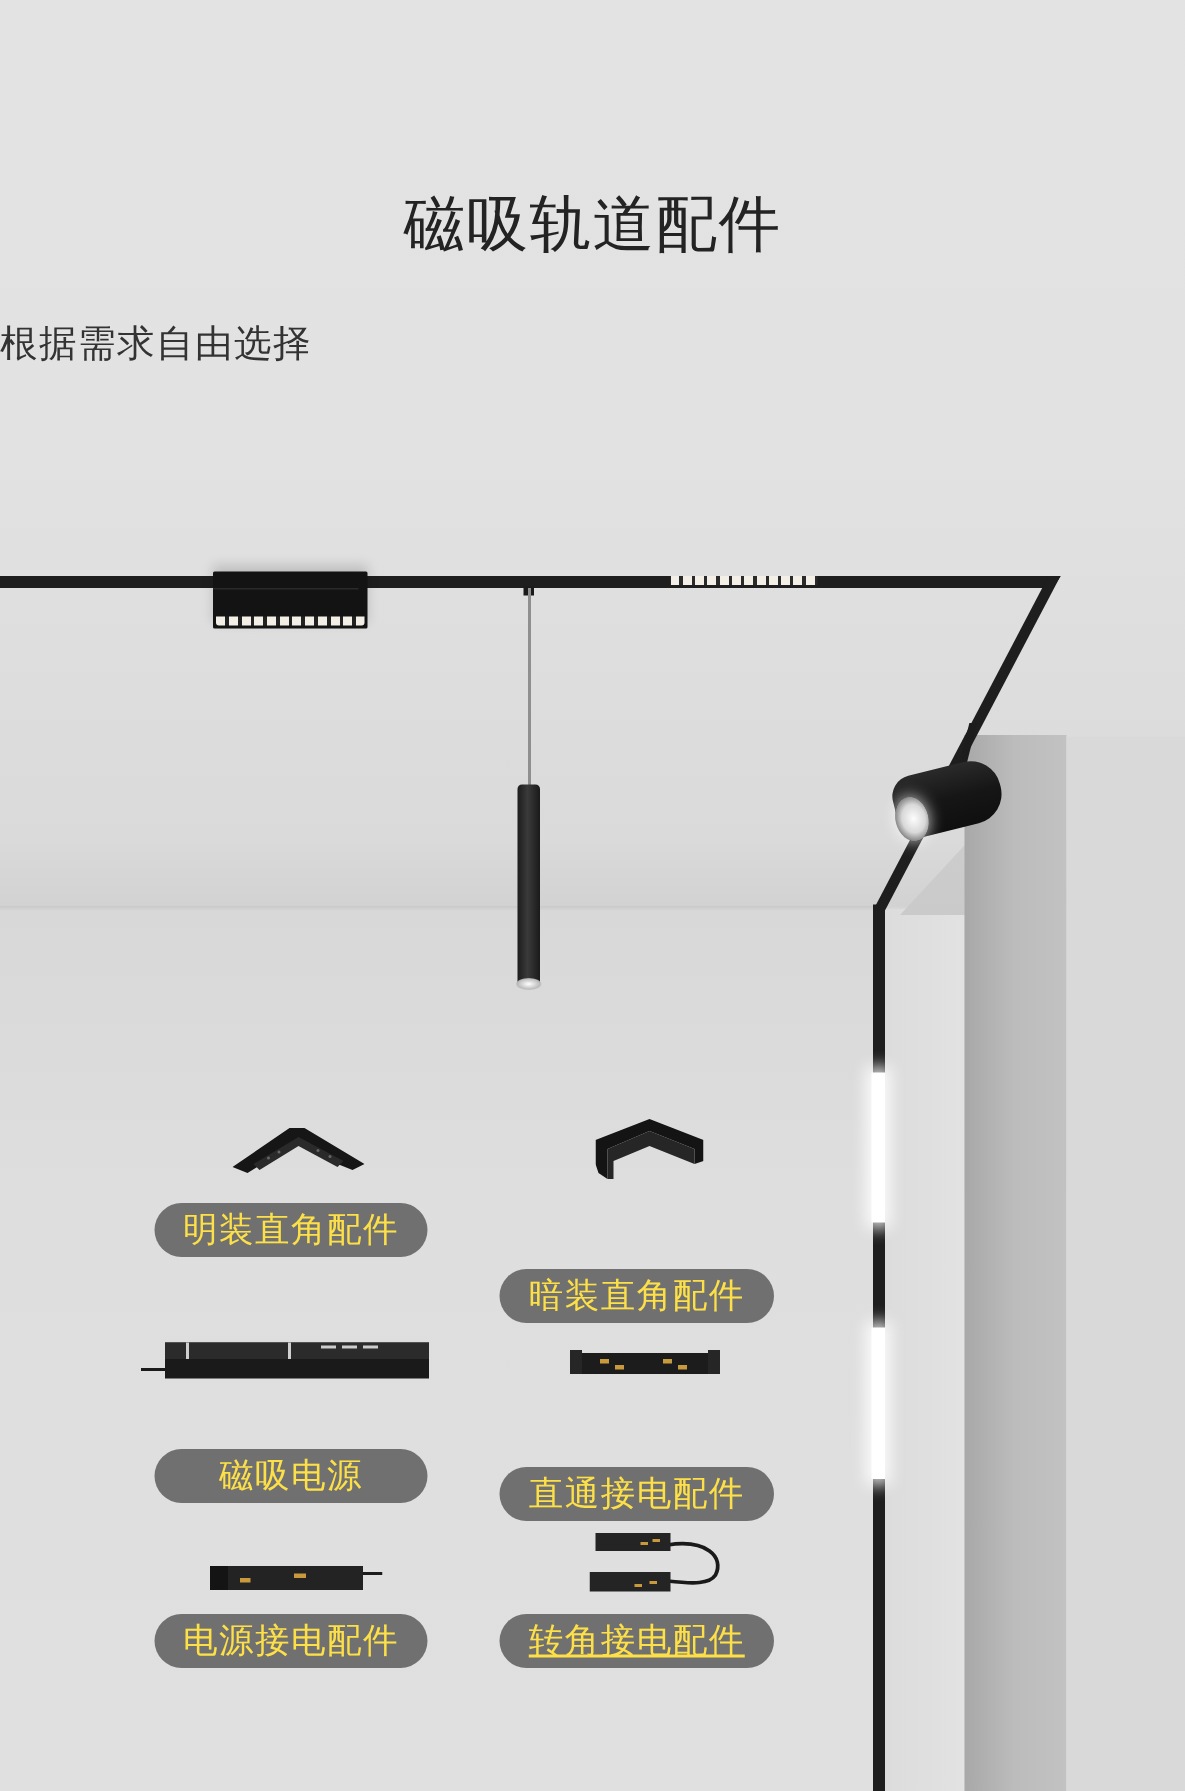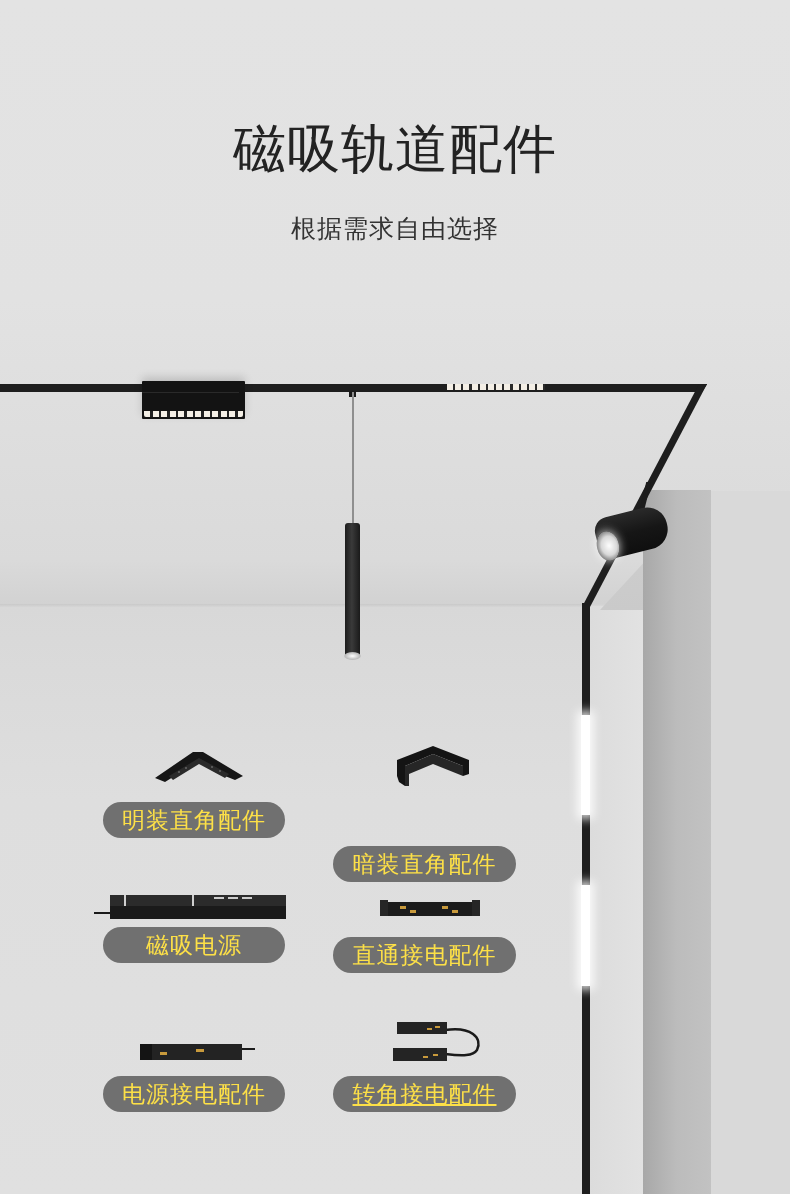--- a/index.html
+++ b/index.html
@@ -1,20 +1,20 @@
 <!DOCTYPE html>
 <html><head>
 <meta charset="utf-8">
 <style>
   html, body { margin:0; padding:0; }
   body { width:790px; height:1194px; overflow:hidden; background:#e3e3e3; font-family:"DejaVu Sans","Liberation Sans",sans-serif; }
   .page { position:relative; width:790px; height:1194px; overflow:hidden;
     background: linear-gradient(180deg,#e3e3e3 0px,#e2e2e2 300px,#dadada 560px,#d2d2d2 604px,#d8d8d8 606px,#dedede 800px,#e0e0e0 1194px); }
-  .title { position:absolute; top:112px; left:0; width:790px; text-align:center; font-size:53px; color:#232323; letter-spacing:1px; line-height:74px; }
-  .subtitle { position:absolute; top:212px; left:0; width:790px; text-align:center; font-size:25px; color:#333; letter-spacing:1px; line-height:34px; }
+  .title { position:absolute; top:112px; left:0; width:790px; text-align:center; font-size:41px; color:#232323; letter-spacing:1px; line-height:74px; }
+  .subtitle { position:absolute; top:212px; left:0; width:790px; font-size:25px; color:#333; letter-spacing:1px; line-height:34px; }
 
   
   .scene { position:absolute; left:0; top:0; width:790px; height:1194px; }
   .horizon { position:absolute; left:0; top:604px; width:583px; height:3px; background:linear-gradient(180deg,#c9c9c9,#d6d6d6); }
   .pillar-side { position:absolute; left:643px; top:490px; width:68px; height:704px;
     background:linear-gradient(90deg,#a8a8a8,#bcbcbc 50%,#c2c2c2); }
   .pillar-top { position:absolute; left:600px; top:490px; width:111px; height:120px;
     background:linear-gradient(180deg,#d0d0d0,#cacaca); clip-path:polygon(111px 0, 111px 0, 43px 120px, 0 120px); }
   .pillar-front { position:absolute; left:711px; top:491px; width:79px; height:703px; background:#d9d9d9; }
   .wall-right { position:absolute; left:590px; top:606px; width:53px; height:588px; background:linear-gradient(90deg,#dcdcdc,#e2e2e2); }
@@ -109,32 +109,32 @@
   <svg class="driver" viewBox="0 0 192 28">
     <rect x="0" y="19" width="20" height="2" fill="#1a1a1a"></rect>
     <rect x="16" y="2" width="176" height="24" fill="#1a1a1a"></rect>
     <rect x="16" y="2" width="176" height="11" fill="#2b2b2b"></rect>
     <rect x="30" y="2" width="2" height="11" fill="#d0d0d0"></rect>
     <rect x="98" y="2" width="2" height="11" fill="#d0d0d0"></rect>
     <rect x="120" y="4" width="10" height="2" fill="#ccc"></rect>
       <rect x="134" y="4" width="10" height="2" fill="#ccc"></rect>
       <rect x="148" y="4" width="10" height="2" fill="#ccc"></rect>
   </svg>
-  <div class="pill" style="left:103px;top:927px;width:182px;">磁吸电源</div>
+  <div class="pill" style="left:103px;top:966px;width:182px;">磁吸电源</div>
 
   <svg class="straight-conn" viewBox="0 0 100 22">
     <rect x="0" y="4" width="100" height="14" fill="#1c1c1c"></rect>
     <rect x="0" y="2" width="8" height="16" fill="#262626"></rect>
       <rect x="92" y="2" width="8" height="16" fill="#262626"></rect>
     <rect x="20" y="8" width="6" height="3" fill="#c89a3c"></rect>
       <rect x="30" y="12" width="6" height="3" fill="#c89a3c"></rect>
     <rect x="62" y="8" width="6" height="3" fill="#c89a3c"></rect>
       <rect x="72" y="12" width="6" height="3" fill="#c89a3c"></rect>
   </svg>
-  <div class="pill" style="left:333px;top:937px;width:183px;text-align:center;">直通接电配件</div>
+  <div class="pill" style="left:333px;top:978px;width:183px;text-align:center;">直通接电配件</div>
 
   <svg class="power-conn" viewBox="0 0 115 22">
     <rect x="100" y="8" width="15" height="2" fill="#1c1c1c"></rect>
     <rect x="0" y="4" width="102" height="16" fill="#232323"></rect>
     <rect x="0" y="4" width="12" height="16" fill="#141414"></rect>
     <rect x="20" y="12" width="7" height="3" fill="#c89a3c"></rect>
     <rect x="56" y="9" width="8" height="3" fill="#c89a3c"></rect>
   </svg>
   <div class="pill" style="left:103px;top:1076px;width:182px;">电源接电配件</div>
 

